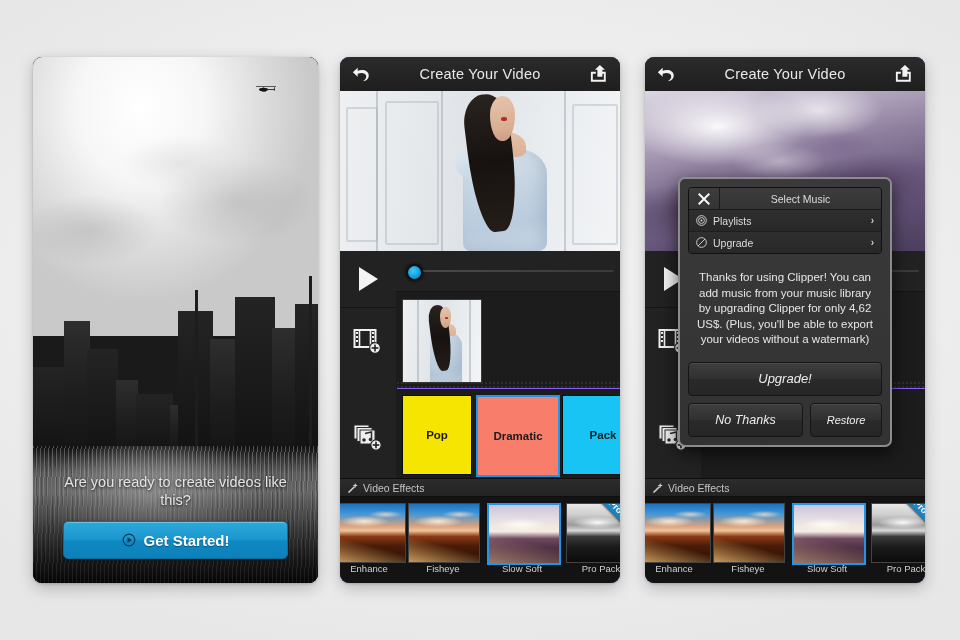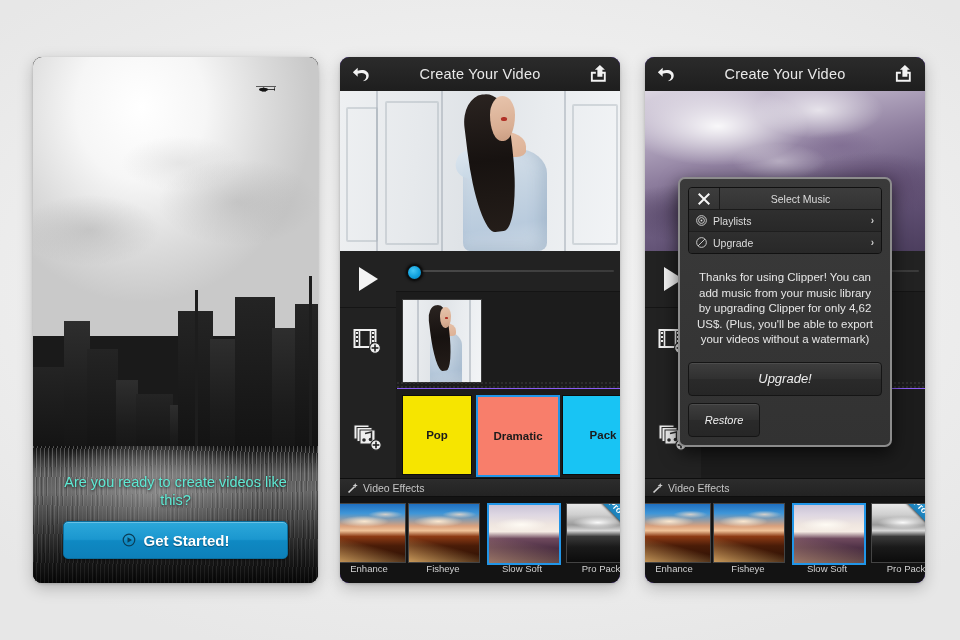--- a/index.html
+++ b/index.html
@@ -95,21 +95,21 @@
     position:absolute; inset:0;
     background: radial-gradient(ellipse 55% 70% at 42% 38%, rgba(255,255,255,.45) 0%, rgba(255,255,255,0) 70%);
   }
   .splash-overlay {
     position: absolute; left: 0; right: 0; bottom: 0; top: 74%;
     background: linear-gradient(180deg, rgba(0,0,0,0) 0%, rgba(0,0,0,.35) 42%, rgba(0,0,0,.72) 100%);
   }
   .splash-text {
     position: absolute; left: 14px; right: 14px; bottom: 74px;
     text-align: center;
-    color: #5eead4;
+    color: #e5e5e5;
     font-size: 14.5px;
     line-height: 18px;
     text-shadow: 0 1px 3px rgba(0,0,0,.85);
   }
   .get-started {
     position: absolute; left: 30px; right: 30px; bottom: 24px;
     height: 36px;
     border-radius: 5px;
     background: linear-gradient(180deg, #2ca8da 0%, #1b97cf 48%, #0f89c3 52%, #0d80b9 100%);
     border: 1px solid #0a6e9e;
@@ -702,20 +702,21 @@
             <span class="music-row-label">Upgrade</span>
             <span class="chev">›</span>
           </div>
         </div>
 
         <div class="modal-msg">Thanks for using Clipper!  You can add music from your music library by upgrading Clipper for only 4,62 US$. (Plus, you'll be able to export your videos without a watermark)</div>
 
         <div class="modal-btn upgrade">Upgrade!</div>
 
         <div class="modal-row">
+          <div class="modal-btn">No Thanks</div>
           <div class="modal-btn restore">Restore</div>
         </div>
       </div>
 
     </div>
   </div>
 
 </div>
 
 </body></html>

